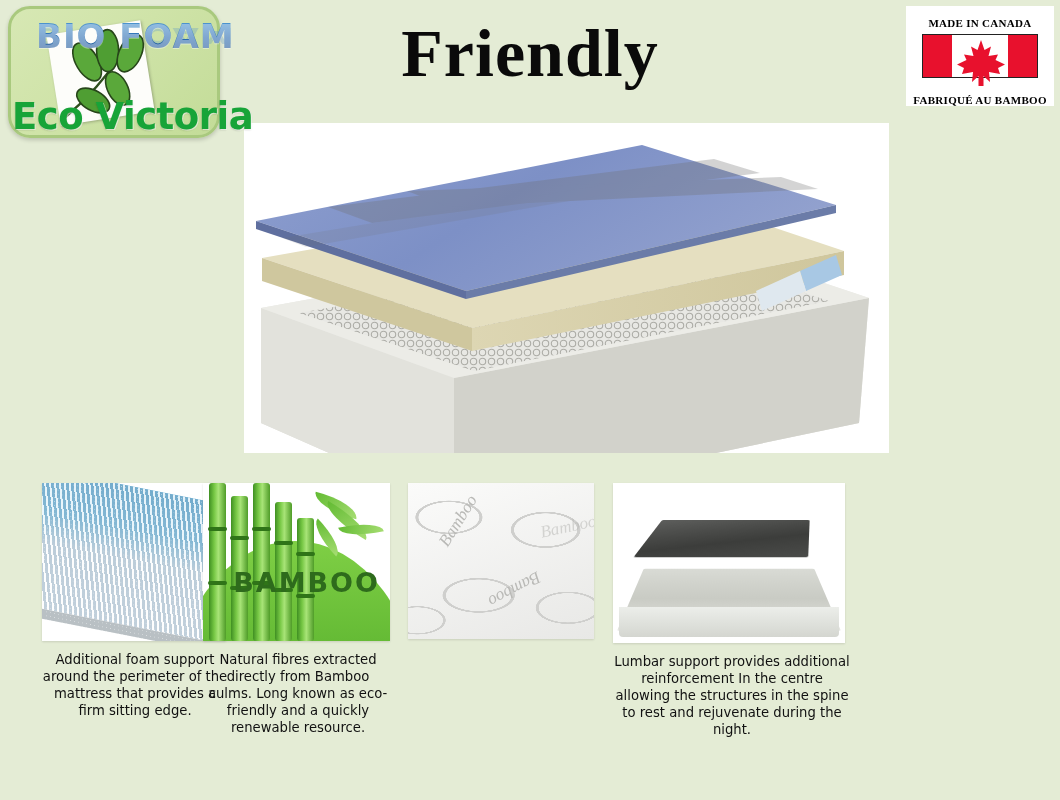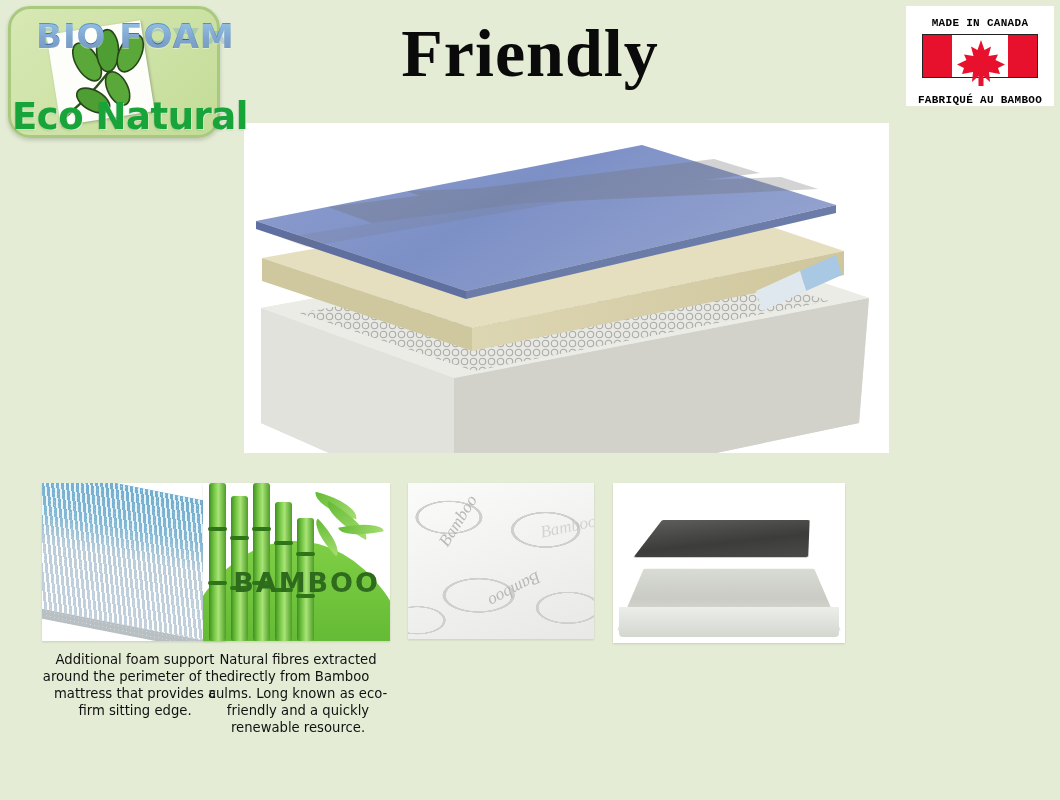--- a/index.html
+++ b/index.html
@@ -69,21 +69,21 @@
   .canada-badge {
     position: absolute; right: 6px; top: 6px;
     width: 148px; height: 100px;
     background: #ffffff;
     display: flex; flex-direction: column;
     align-items: center; justify-content: center;
     gap: 5px;
   }
   .canada-text {
     font-size: 11px; font-weight: bold; color: #000;
-    font-family: Liberation Mono, monospace; letter-spacing: .3px; margin-top: 11px;
+    font-family: Liberation Serif, serif; letter-spacing: .3px; margin-top: 11px;
   }
   .flag {
     width: 116px; height: 56px; position: relative;
     border: 1px solid #222; background: #fff;
   }
   .flag .bar { position: absolute; top: 0; height: 100%; width: 29px; background: #e8112d; }
   .flag .bar.l { left: 0; } .flag .bar.r { right: 0; }
 
   
   .main-panel {
@@ -228,21 +228,21 @@
   <svg width="105" height="100" viewBox="0 0 105 100">
     <path d="M10 86 C30 74 52 58 78 30" stroke="#2f4f1e" stroke-width="2.4" fill="none"></path>
     <ellipse cx="40" cy="35" rx="11" ry="21" fill="#5aa83a" stroke="#27461a" stroke-width="1.6" transform="rotate(-22 40 35)"></ellipse>
     <ellipse cx="62" cy="27" rx="11" ry="21" fill="#4f9e33" stroke="#27461a" stroke-width="1.6" transform="rotate(8 62 27)"></ellipse>
     <ellipse cx="84" cy="33" rx="11" ry="20" fill="#5aa83a" stroke="#27461a" stroke-width="1.6" transform="rotate(34 84 33)"></ellipse>
     <ellipse cx="40" cy="74" rx="10" ry="18" fill="#4f9e33" stroke="#27461a" stroke-width="1.6" transform="rotate(-52 40 74)"></ellipse>
     <ellipse cx="66" cy="66" rx="10" ry="18" fill="#5aa83a" stroke="#27461a" stroke-width="1.6" transform="rotate(-18 66 66)"></ellipse>
   </svg>
 </div>
 <div class="logo-biofoam">BIO FOAM</div>
-<div class="logo-eco">Eco Natural</div>
+<div class="logo-eco">Eco Victoria</div>
 
 <div class="title">Friendly</div>
 
 <div class="canada-badge">
   <div class="canada-text">MADE IN CANADA</div>
   <div class="flag">
     <div class="bar l"></div>
     <div class="bar r"></div>
     <svg width="56" height="54" viewBox="0 0 56 54" style="position:absolute;left:30px;top:1px;">
       <path fill="#e8112d" d="M28 4 L31.5 14 L38 10.5 L35.5 20 L45 18.5 L42.5 24 L52 28.5 L45 32 L47 38 L36 36 L37 46 L30.5 40 L30.5 50 L25.5 50 L25.5 40 L19 46 L20 36 L9 38 L11 32 L4 28.5 L13.5 24 L11 18.5 L20.5 20 L18 10.5 L24.5 14 Z"></path>
@@ -334,16 +334,17 @@
       <div class="qtext" style="left:132px; top:34px; transform:rotate(-12deg); opacity:.55;">Bamboo</div>
     </div>
   </div>
 
   <div class="feature" style="left:613px; width:238px;">
     <div class="thumb t4">
       <div class="base"></div>
       <div class="pad"></div>
       <div class="front"></div>
     </div>
+    <div class="caption" style="width:238px;">Lumbar support  provides additional  reinforcement  In the centre allowing the structures in the spine to  rest and rejuvenate during the night.</div>
   </div>
 
 
 </div>
 
 </body></html>

